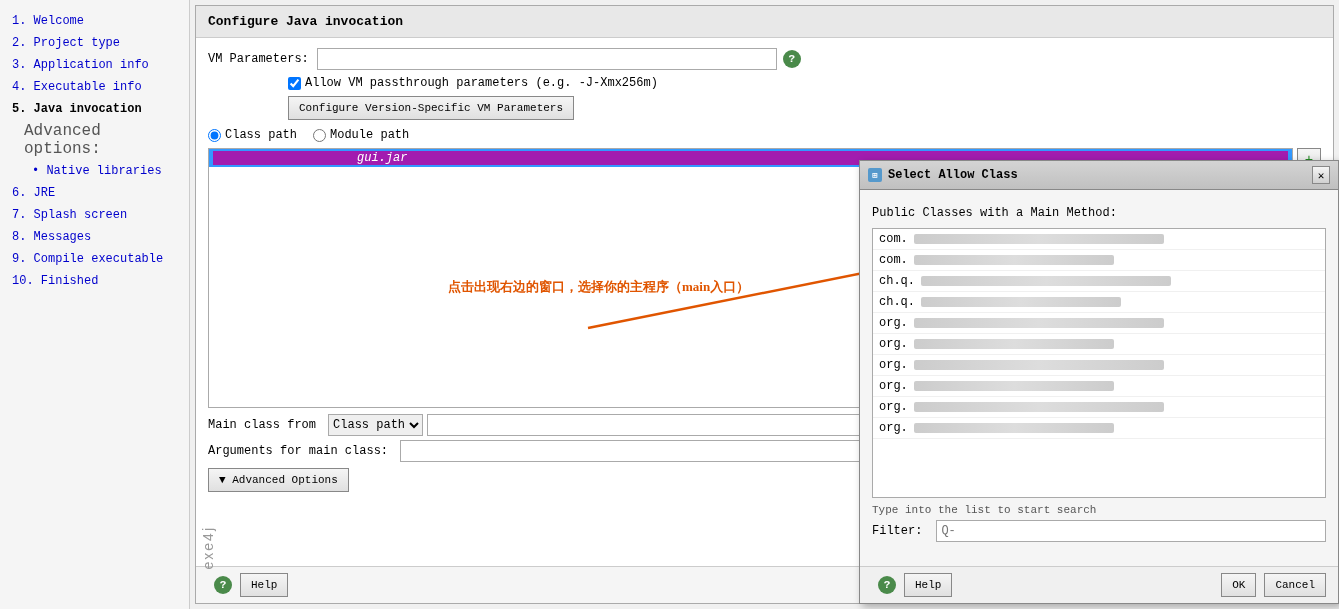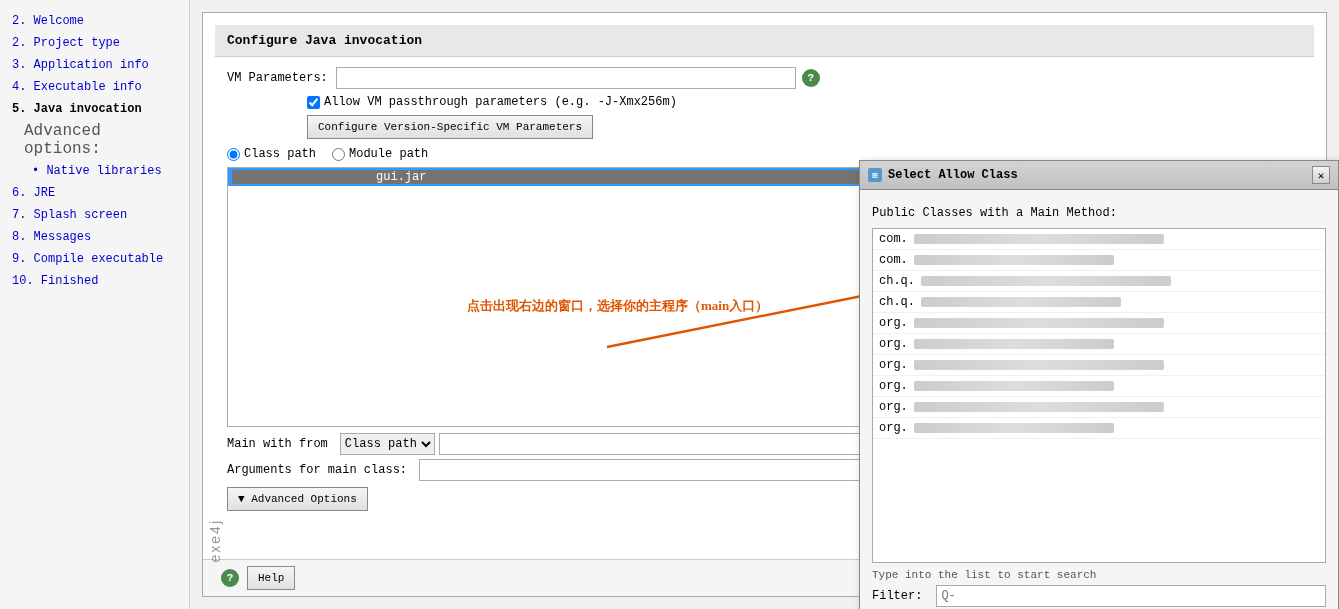--- a/index.html
+++ b/index.html
@@ -41,22 +41,22 @@
       font-size: 16px;
       padding: 2px 4px;
       padding-left: 16px;
     }
 
     
     .main-content {
       flex: 1;
       background: #fff;
       border: 1px solid #aaa;
-      margin: 12px;
-      padding: 12px;
+      margin: 5px;
+      padding: 0;
       position: relative;
       overflow: hidden;
     }
 
     .dialog-title {
       background: #e8e8e8;
       border-bottom: 1px solid #ccc;
       padding: 8px 12px;
       font-size: 13px;
       font-weight: bold;
@@ -358,21 +358,21 @@
     }
 
     .select-dialog-subtitle {
       font-size: 12px;
       font-family: 'Courier New', monospace;
       margin-bottom: 8px;
     }
 
     .class-list {
       width: 100%;
-      height: 335px;
+      height: 270px;
       border: 1px solid #aaa;
       background: white;
       overflow-y: auto;
       font-family: 'Courier New', monospace;
       font-size: 12px;
     }
 
     .class-list-item {
       padding: 3px 6px;
       border-bottom: 1px solid #f0f0f0;
@@ -447,21 +447,21 @@
       right: 4px;
       color: #cc0000;
       font-size: 11px;
       font-family: Arial, sans-serif;
     }
   </style>
 </head>
 <body>
 
 <div class="sidebar">
-  <div class="sidebar-item">2. Welcome</div>
+  <div class="sidebar-item">1. Welcome</div>
   <div class="sidebar-item">2. Project type</div>
   <div class="sidebar-item">3. Application info</div>
   <div class="sidebar-item">4. Executable info</div>
   <div class="sidebar-item active">5. Java invocation</div>
   <div class="sidebar-section-label">Advanced options:</div>
   <div class="sidebar-item indent2">• Native libraries</div>
   <div class="sidebar-item">6. JRE</div>
   <div class="sidebar-item">7. Splash screen</div>
   <div class="sidebar-item">8. Messages</div>
   <div class="sidebar-item">9. Compile executable</div>
@@ -494,21 +494,21 @@
       </label>
       <label>
         <input type="radio" name="pathtype" style="">
         <span>Module path</span>
       </label>
     </div>
 
     <div class="classpath-container">
       <div class="classpath-list">
         <div class="classpath-item selected">
-          <span style="background:#737373; color:white; display:inline-block; width:100%;">
+          <span style="background:#a21caf; color:white; display:inline-block; width:100%;font-style:italic;">
             &nbsp;&nbsp;&nbsp;&nbsp;&nbsp;&nbsp;&nbsp;&nbsp;&nbsp;&nbsp;&nbsp;&nbsp;&nbsp;&nbsp;&nbsp;&nbsp;&nbsp;&nbsp;&nbsp;&nbsp;<span>gui.jar</span>
           </span>
         </div>
       </div>
       <div class="classpath-side-buttons">
         <div class="icon-btn green">+</div>
         <div class="icon-btn gray">⋯</div>
         <div class="icon-btn red" style="color:#cc2222;">✕</div>
         <div class="icon-btn gray" style="margin-top:160px;">▲</div>
         <div class="icon-btn gray">▼</div>
@@ -527,21 +527,21 @@
           </marker>
         </defs>
 
         <line x1="380" y1="180" x2="780" y2="100" stroke="#e05500" stroke-width="2.5" marker-end="url(#arrowhead1)"></line>
 
         <line x1="390" y1="280" x2="780" y2="310" stroke="#e05500" stroke-width="2.5" marker-end="url(#arrowhead2)"></line>
       </svg>
     </div>
 
     <div class="main-class-row">
-      <span class="form-label">Main with from</span>
+      <span class="form-label">Main class from</span>
       <select>
         <option>Class path</option>
       </select>
       <input type="text" style="flex: 1 1 0%; height: 22px; border: 1px solid rgb(170, 170, 170); font-size: 12px; font-family: &quot;Courier New&quot;, monospace; padding: 2px 4px;">
       <div class="browse-btn">⋯</div>
     </div>
 
     <div class="args-row">
       <span class="form-label">Arguments for main class:</span>
       <input type="text" style="flex: 1 1 0%; height: 22px; border: 1px solid rgb(170, 170, 170); font-size: 12px; font-family: &quot;Courier New&quot;, monospace; padding: 2px 4px;">

